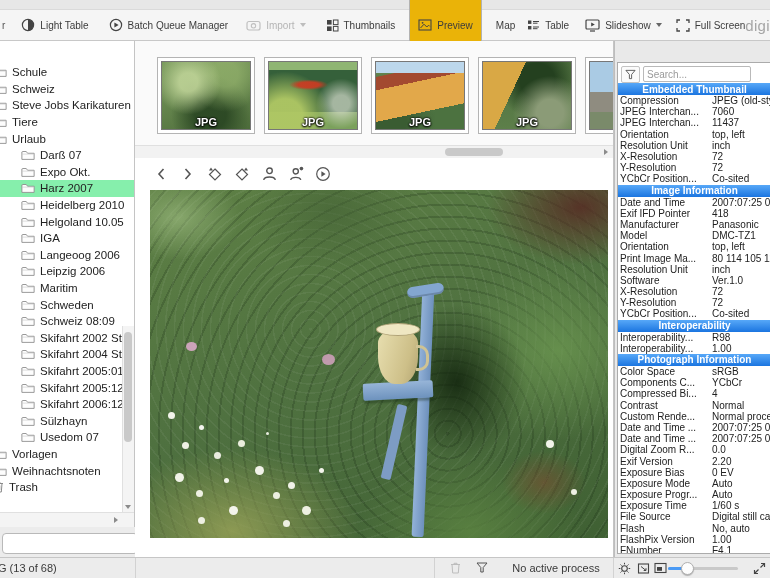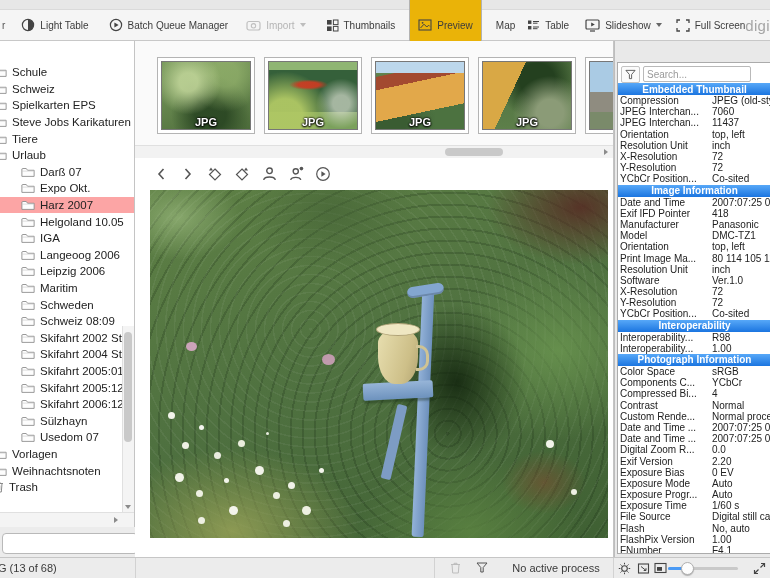--- a/index.html
+++ b/index.html
@@ -23,21 +23,21 @@
   .caret.gray{border-top-color:#bdbdbd;}
 
   
   .sidebar{position:absolute;left:0;top:41px;width:134px;height:486px;background:#fff;
            border-right:1px solid #c4c4c4;overflow:hidden;}
   .album-list{position:absolute;left:0;top:23px;width:134px;}
   .album-row{height:16.6px;display:flex;align-items:center;font-size:11.5px;color:#222;overflow:hidden;}
   .album-row .aicon{flex:none;margin-right:5px;}
   .album-row.top .aicon{margin-left:-7px;}
   .album-row.child{padding-left:21px;}
-  .album-row.selected{background:#fca5a5;}
+  .album-row.selected{background:#86efac;}
   .album-label{white-space:nowrap;}
   .side-vscroll{position:absolute;right:0;top:285px;width:11px;height:186px;background:#f4f4f4;
                 border-left:1px solid #e0e0e0;}
   .side-vthumb{position:absolute;left:1px;top:6px;width:8px;height:110px;background:#c9c9c9;border-radius:4px;}
   .side-varrow{position:absolute;left:2px;bottom:3px;}
   .side-hscroll{position:absolute;left:0;top:471px;width:134px;height:14px;background:#f4f4f4;
                 border-top:1px solid #e0e0e0;}
   .side-harrow{position:absolute;right:16px;top:4px;}
   .album-filter{position:absolute;left:2px;top:533px;width:124px;height:19px;background:#fff;
                 border:1px solid #b9b9b9;border-radius:4px;font-size:11px;padding:0 5px;outline:none;}
@@ -290,50 +290,40 @@
           <span class="album-label">Schweiz</span>
         </div>
         <div class="album-row top">
           <span class="aicon">
             <svg width="14" height="12" viewBox="0 0 16 13">
               <path d="M1 3 L1 11.5 L15 11.5 L15 4.5 L7.5 4.5 L6 2.5 L2 2.5 Z" fill="#fdfdfd" stroke="#8a8a8a" stroke-width="1"></path>
               <path d="M1 5.5 H15" stroke="#c9c9c9" stroke-width=".7"></path>
             </svg>
           </span>
 
-          <span class="album-label">Spielkarten EPS</span>
+          <span class="album-label">Steve Jobs Karikaturen</span>
         </div>
         <div class="album-row top">
           <span class="aicon">
             <svg width="14" height="12" viewBox="0 0 16 13">
               <path d="M1 3 L1 11.5 L15 11.5 L15 4.5 L7.5 4.5 L6 2.5 L2 2.5 Z" fill="#fdfdfd" stroke="#8a8a8a" stroke-width="1"></path>
               <path d="M1 5.5 H15" stroke="#c9c9c9" stroke-width=".7"></path>
             </svg>
           </span>
 
-          <span class="album-label">Steve Jobs Karikaturen</span>
+          <span class="album-label">Tiere</span>
         </div>
         <div class="album-row top">
           <span class="aicon">
             <svg width="14" height="12" viewBox="0 0 16 13">
               <path d="M1 3 L1 11.5 L15 11.5 L15 4.5 L7.5 4.5 L6 2.5 L2 2.5 Z" fill="#fdfdfd" stroke="#8a8a8a" stroke-width="1"></path>
               <path d="M1 5.5 H15" stroke="#c9c9c9" stroke-width=".7"></path>
             </svg>
           </span>
 
-          <span class="album-label">Tiere</span>
-        </div>
-        <div class="album-row top">
-          <span class="aicon">
-            <svg width="14" height="12" viewBox="0 0 16 13">
-              <path d="M1 3 L1 11.5 L15 11.5 L15 4.5 L7.5 4.5 L6 2.5 L2 2.5 Z" fill="#fdfdfd" stroke="#8a8a8a" stroke-width="1"></path>
-              <path d="M1 5.5 H15" stroke="#c9c9c9" stroke-width=".7"></path>
-            </svg>
-          </span>
-
           <span class="album-label">Urlaub</span>
         </div>
         <div class="album-row child">
           <span class="aicon">
             <svg width="14" height="12" viewBox="0 0 16 13">
               <path d="M1 3 L1 11.5 L15 11.5 L15 4.5 L7.5 4.5 L6 2.5 L2 2.5 Z" fill="#fdfdfd" stroke="#8a8a8a" stroke-width="1"></path>
               <path d="M1 5.5 H15" stroke="#c9c9c9" stroke-width=".7"></path>
             </svg>
           </span>
 
@@ -351,20 +341,30 @@
         </div>
         <div class="album-row child selected">
           <span class="aicon">
             <svg width="14" height="12" viewBox="0 0 16 13">
               <path d="M1 3 L1 11.5 L15 11.5 L15 4.5 L7.5 4.5 L6 2.5 L2 2.5 Z" fill="#fdfdfd" stroke="#8a8a8a" stroke-width="1"></path>
               <path d="M1 5.5 H15" stroke="#c9c9c9" stroke-width=".7"></path>
             </svg>
           </span>
 
           <span class="album-label">Harz 2007</span>
+        </div>
+        <div class="album-row child">
+          <span class="aicon">
+            <svg width="14" height="12" viewBox="0 0 16 13">
+              <path d="M1 3 L1 11.5 L15 11.5 L15 4.5 L7.5 4.5 L6 2.5 L2 2.5 Z" fill="#fdfdfd" stroke="#8a8a8a" stroke-width="1"></path>
+              <path d="M1 5.5 H15" stroke="#c9c9c9" stroke-width=".7"></path>
+            </svg>
+          </span>
+
+          <span class="album-label">Heidelberg 2010</span>
         </div>
         <div class="album-row child">
           <span class="aicon">
             <svg width="14" height="12" viewBox="0 0 16 13">
               <path d="M1 3 L1 11.5 L15 11.5 L15 4.5 L7.5 4.5 L6 2.5 L2 2.5 Z" fill="#fdfdfd" stroke="#8a8a8a" stroke-width="1"></path>
               <path d="M1 5.5 H15" stroke="#c9c9c9" stroke-width=".7"></path>
             </svg>
           </span>
 
           <span class="album-label">Helgoland 10.05</span>

